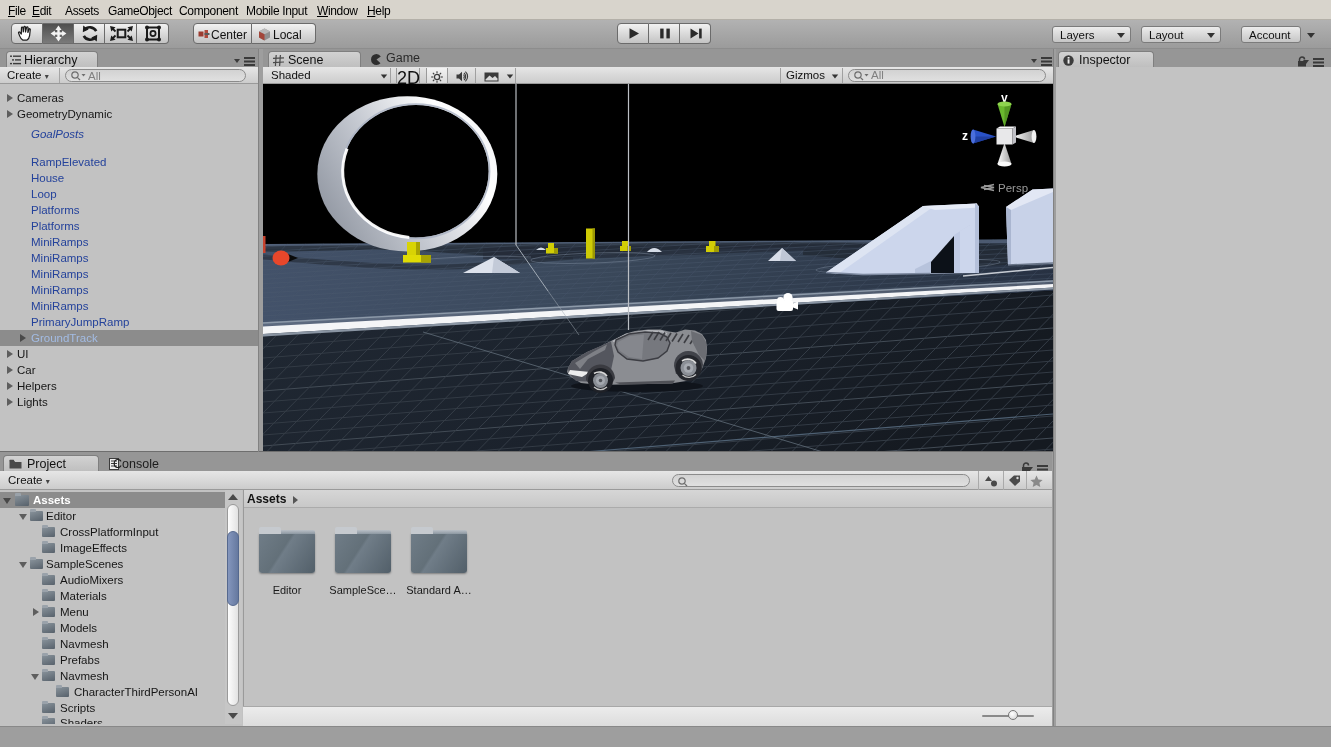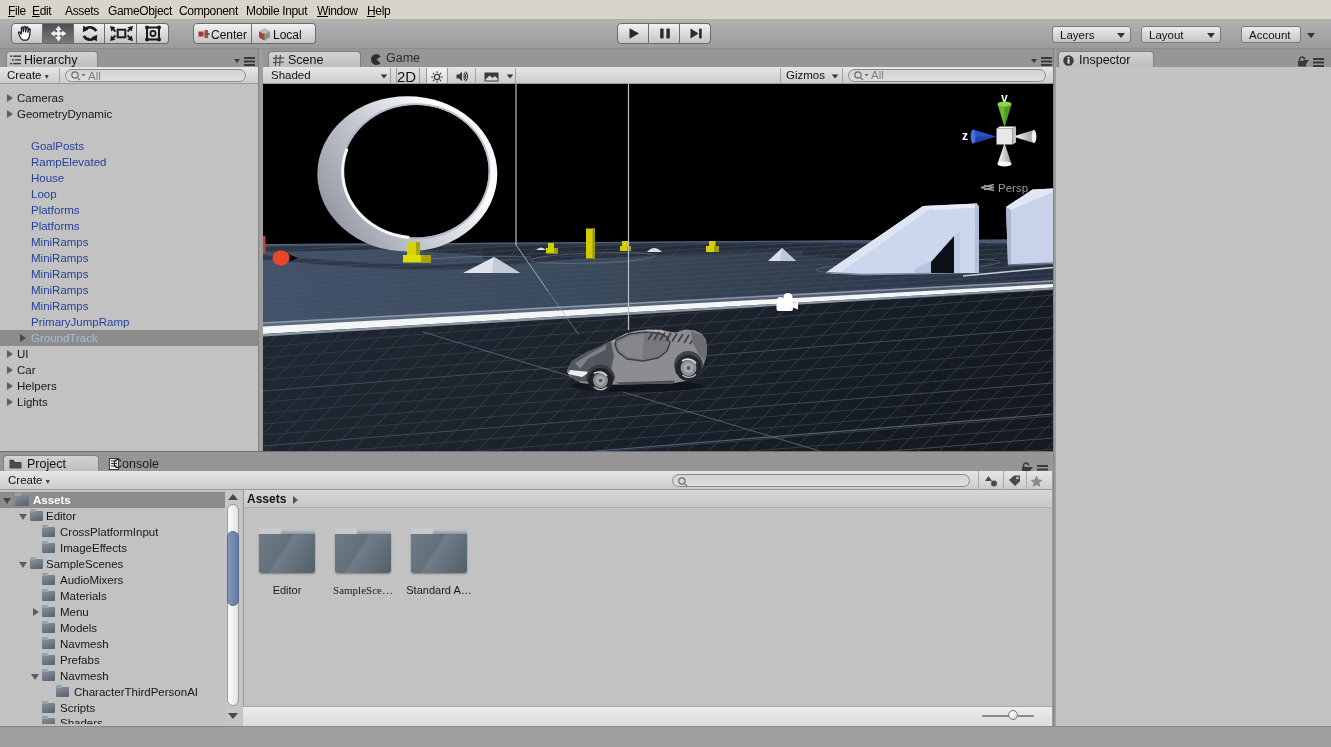--- a/index.html
+++ b/index.html
@@ -211,21 +211,21 @@
 
   <div class="ab" style="left:0; top:281px; width:258px; height:16px; background:#8c8c8c;"></div>
   <div class="trow" style="top:41px;">
       <i class="arrow-r" style="left:7px"></i>
       <span style="position:absolute;left:17px">Cameras</span>
     </div>
   <div class="trow" style="top:57px;">
       <i class="arrow-r" style="left:7px"></i>
       <span style="position:absolute;left:17px">GeometryDynamic</span>
     </div>
-  <div class="trow blue" style="top:89px;">
+  <div class="trow blue" style="top:77px;font-style:italic;">
       <span style="position:absolute;left:31px">GoalPosts</span>
     </div>
   <div class="trow blue" style="top:105px;">
       <span style="position:absolute;left:31px">RampElevated</span>
     </div>
   <div class="trow blue" style="top:121px;">
       <span style="position:absolute;left:31px">House</span>
     </div>
   <div class="trow blue" style="top:137px;">
       <span style="position:absolute;left:31px">Loop</span>
@@ -633,21 +633,21 @@
       <path d="M5.5,0 A5.5,5.5 0 1 0 5.5,11 A5.5,5.5 0 0 0 9.5,9.3 L5.5,5.5 L9.8,2.5 A5.5,5.5 0 0 0 5.5,0 Z" fill="#2e2e2e"></path>
     </svg>
     <span class="ab" style="left:17px; top:0;">Game</span>
   </div>
   <div class="pmenu" style="left:768px; top:6px;"></div>
   <div class="toolrow" style="top:18px;"></div>
 
   <div class="ab" style="left:8px; top:20px; font-size:11.5px; color:#111;">Shaded</div>
   <div class="caret ab" style="left:117px; top:25px; transform:scale(0.8);"></div>
   <div class="ab" style="left:127px; top:19px; width:1px; height:15px; background:#a0a0a0;"></div>
-  <div class="ab" style="left:133px; top:19px; width:24px; height:15px; border:1px solid #9a9a9a; border-top:none; border-bottom:none; font-size:15px; color:#111; text-align:left;">2D</div>
+  <div class="ab" style="left:133px; top:19px; width:24px; height:15px; border:1px solid #9a9a9a; border-top:none; border-bottom:none; font-size:18px; color:#111; text-align:right;">2D</div>
   <div class="ab" style="left:163px; top:19px; width:22px; height:15px; background:linear-gradient(#f2f2f2,#dcdcdc); border:1px solid #9a9a9a; border-top:none; border-bottom:none;"></div>
   <svg class="ab" style="left:168px; top:22px;" width="12" height="12" viewBox="0 0 12 12">
     <circle cx="6" cy="6" r="2.6" fill="none" stroke="#3a3a3a" stroke-width="1.3"></circle>
     <g stroke="#3a3a3a" stroke-width="1.1">
       <line x1="6" y1="0.2" x2="6" y2="2.2"></line>
         <line x1="6" y1="9.8" x2="6" y2="11.8"></line>
       <line x1="0.2" y1="6" x2="2.2" y2="6"></line>
         <line x1="9.8" y1="6" x2="11.8" y2="6"></line>
       <line x1="1.9" y1="1.9" x2="3.3" y2="3.3"></line>
         <line x1="8.7" y1="8.7" x2="10.1" y2="10.1"></line>
@@ -827,21 +827,21 @@
 
   <div class="ab" style="left:243px; top:38px; width:1px; height:216px; background:#9a9a9a;"></div>
   <div class="ab" style="left:244px; top:38px; width:808px; height:18px; background:linear-gradient(#d6d6d6,#c8c8c8); border-bottom:1px solid #ababab;"></div>
   <div class="ab" style="left:247px; top:40px; font-size:12px; font-weight:bold; color:#111;">Assets</div>
   <div class="ab" style="left:293px; top:44px; width:0; height:0; border-top:4px solid transparent; border-bottom:4px solid transparent; border-left:5px solid #555;"></div>
 
   <div class="bigfolder" style="left:259px;"></div>
   <div class="bigfolder" style="left:335px;"></div>
   <div class="bigfolder" style="left:411px;"></div>
   <div class="flabel" style="left:259px;">Editor</div>
-  <div class="flabel" style="left:335px;font-family:Liberation Serif, serif;">SampleSce…</div>
+  <div class="flabel" style="left:335px;">SampleSce…</div>
   <div class="flabel" style="left:411px;">Standard A…</div>
 
   <div class="ab" id="sliderrow" style="left:243px; top:254px; width:809px; height:20px;
      background:linear-gradient(#ececec,#dcdcdc); border-top:1px solid #a8a8a8;"></div>
 
   <div class="ab" style="left:982px; top:263px; width:52px; height:2px; background:#8a8a8a; border-radius:1px;"></div>
   <div class="ab" style="left:1008px; top:258px; width:10px; height:10px; border-radius:50%; background:radial-gradient(circle at 40% 35%, #ffffff, #d0d0d0); border:1px solid #777;"></div>
 </div>
 
 <div class="ab" style="left:0; top:451px; width:1053px; height:1px; background:#6e6e6e;"></div>

